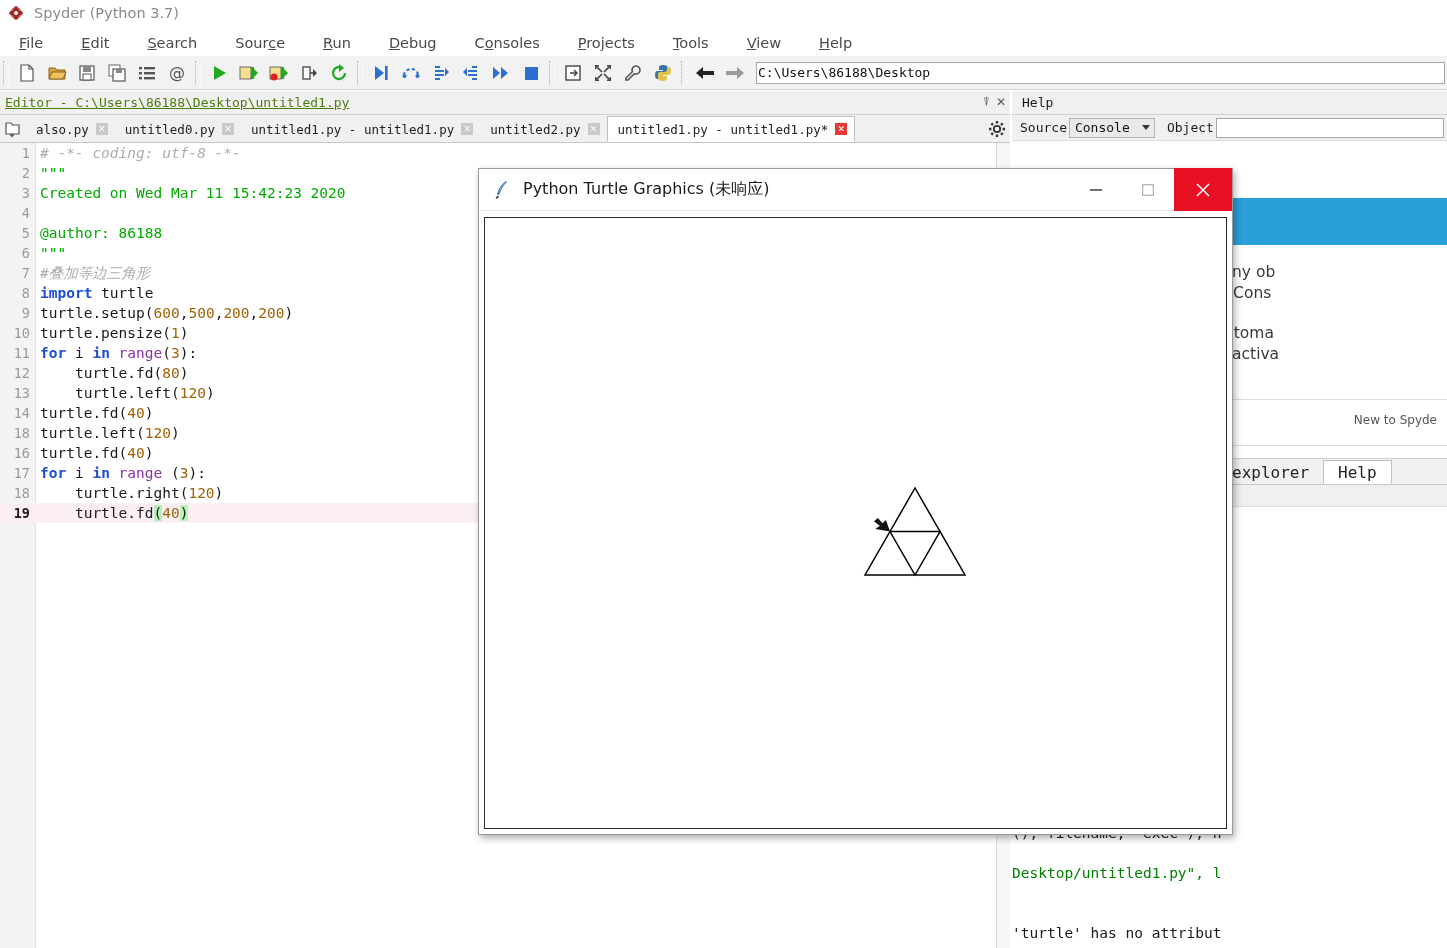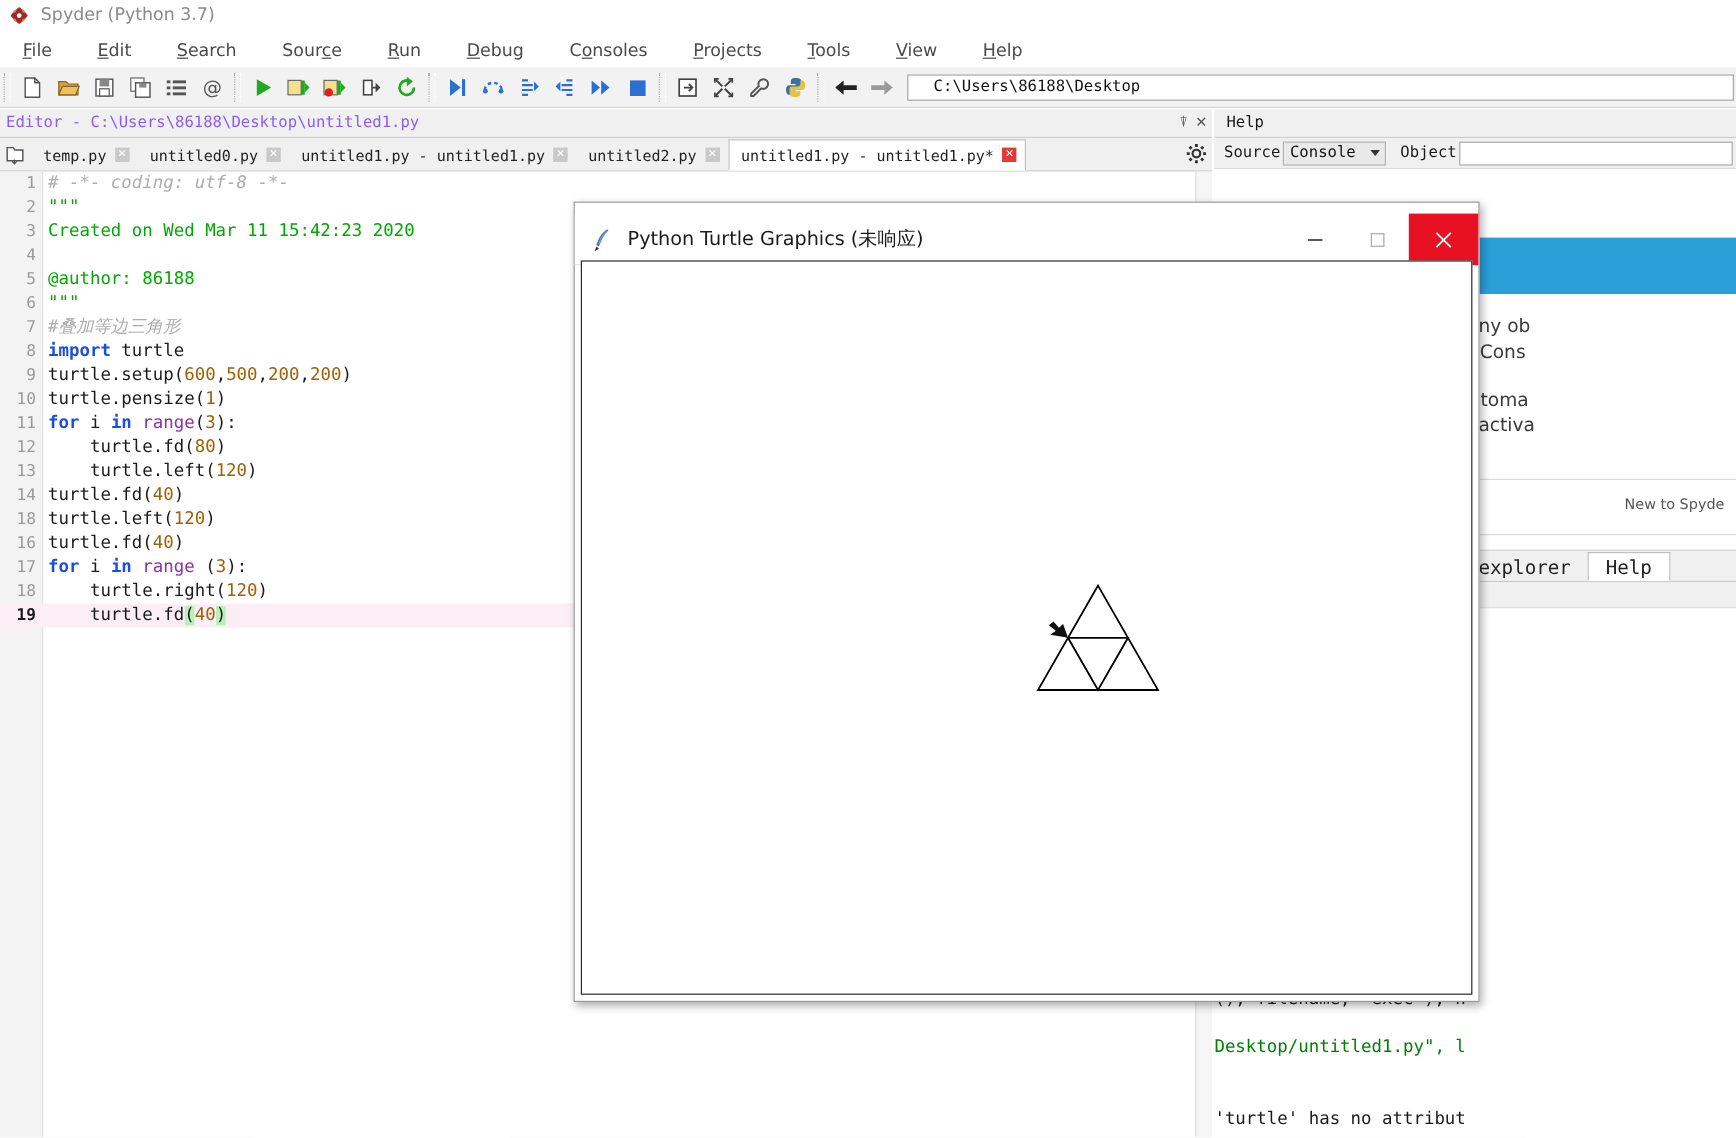--- a/index.html
+++ b/index.html
@@ -63,37 +63,37 @@
     flex: 0 0 auto;
   }
   .tb-btn {
     width: 30px; height: 30px; display: flex; align-items: center;
     justify-content: center; flex: 0 0 auto; cursor: default;
   }
   .tb-btn svg { display: block; }
   .pathbox {
     flex: 1 1 auto; height: 22px; margin-left: 6px; margin-right: 2px;
     background: #ffffff; border: 1px solid #a6a6a6;
-    display: flex; align-items: center; padding-left: 21px;
+    display: flex; align-items: center; padding-left: 1px;
     font-family: "DejaVu Sans Mono", monospace; font-size: 13px; color: #111;
   }
 
   
   .editor-pane {
     position: absolute; left: 0; top: 91px; width: 1010px; height: 857px;
     background: #f0f0f0;
   }
   .pane-header {
     position: relative; height: 24px; background: #f0f0f0;
     border-bottom: 1px solid #cfcfcf;
     display: flex; align-items: center;
   }
   .pane-title {
     font-family: "DejaVu Sans Mono", monospace; font-size: 13px;
-    color: #8b5cf6; padding-left: 5px; white-space: nowrap;
+    color: #4d7c0f; padding-left: 5px; white-space: nowrap; text-decoration: underline;
   }
   .pane-ctl { position: absolute; right: 4px; top: 3px; display: flex; gap: 6px; }
   .pane-ctl span { font-size: 12px; color: #555; cursor: default; line-height: 16px; }
 
   .tabbar {
     height: 28px; background: #f0f0f0; display: flex; align-items: flex-end;
     border-bottom: 1px solid #c8c8c8; position: relative;
   }
   .tab-browse {
     width: 26px; height: 26px; display:flex; align-items:center; justify-content:center;
@@ -231,21 +231,20 @@
 
   
   .turtle-win {
     position: absolute; left: 478px; top: 168px; width: 755px; height: 667px;
     background: #ffffff; border: 1px solid #9a9a9a;
     box-shadow: 2px 3px 7px rgba(0,0,0,.32);
   }
   .tw-title {
     height: 42px; background: #ffffff; display: flex; align-items: center;
     border-bottom: 1px solid #e6e6e6;
-    margin-top: 10px;
   }
   .tw-icon { margin-left: 14px; width: 18px; height: 22px; position: relative; }
   .tw-title-text {
     margin-left: 12px; font-size: 16px; color: #1a1a1a;
     font-family: "DejaVu Sans", sans-serif;
   }
   .tw-buttons { margin-left: auto; display: flex; height: 43px; }
   .tw-btn {
     width: 52px; height: 43px; display: flex; align-items: center;
     justify-content: center; cursor: default;
@@ -465,21 +464,21 @@
 
     <div class="tabbar">
       <div class="tab-browse">
         <svg width="18" height="18" viewBox="0 0 18 18">
             <path d="M2 3h5l1.4 2H15v9H2z" fill="#fff" stroke="#555" stroke-width="1.2"></path>
             <path d="M8 13v3M6 14.5l2 2 2-2" stroke="#555" stroke-width="1.1" fill="none"></path>
           </svg>
       </div>
       <div id="editor-tabs" style="display:flex;align-items:flex-end;">
           <div class="tab">
-            <span>temp.py</span>
+            <span>also.py</span>
             <span class="tab-x">✕</span>
           </div>
           <div class="tab">
             <span>untitled0.py</span>
             <span class="tab-x">✕</span>
           </div>
           <div class="tab">
             <span>untitled1.py - untitled1.py</span>
             <span class="tab-x">✕</span>
           </div>

